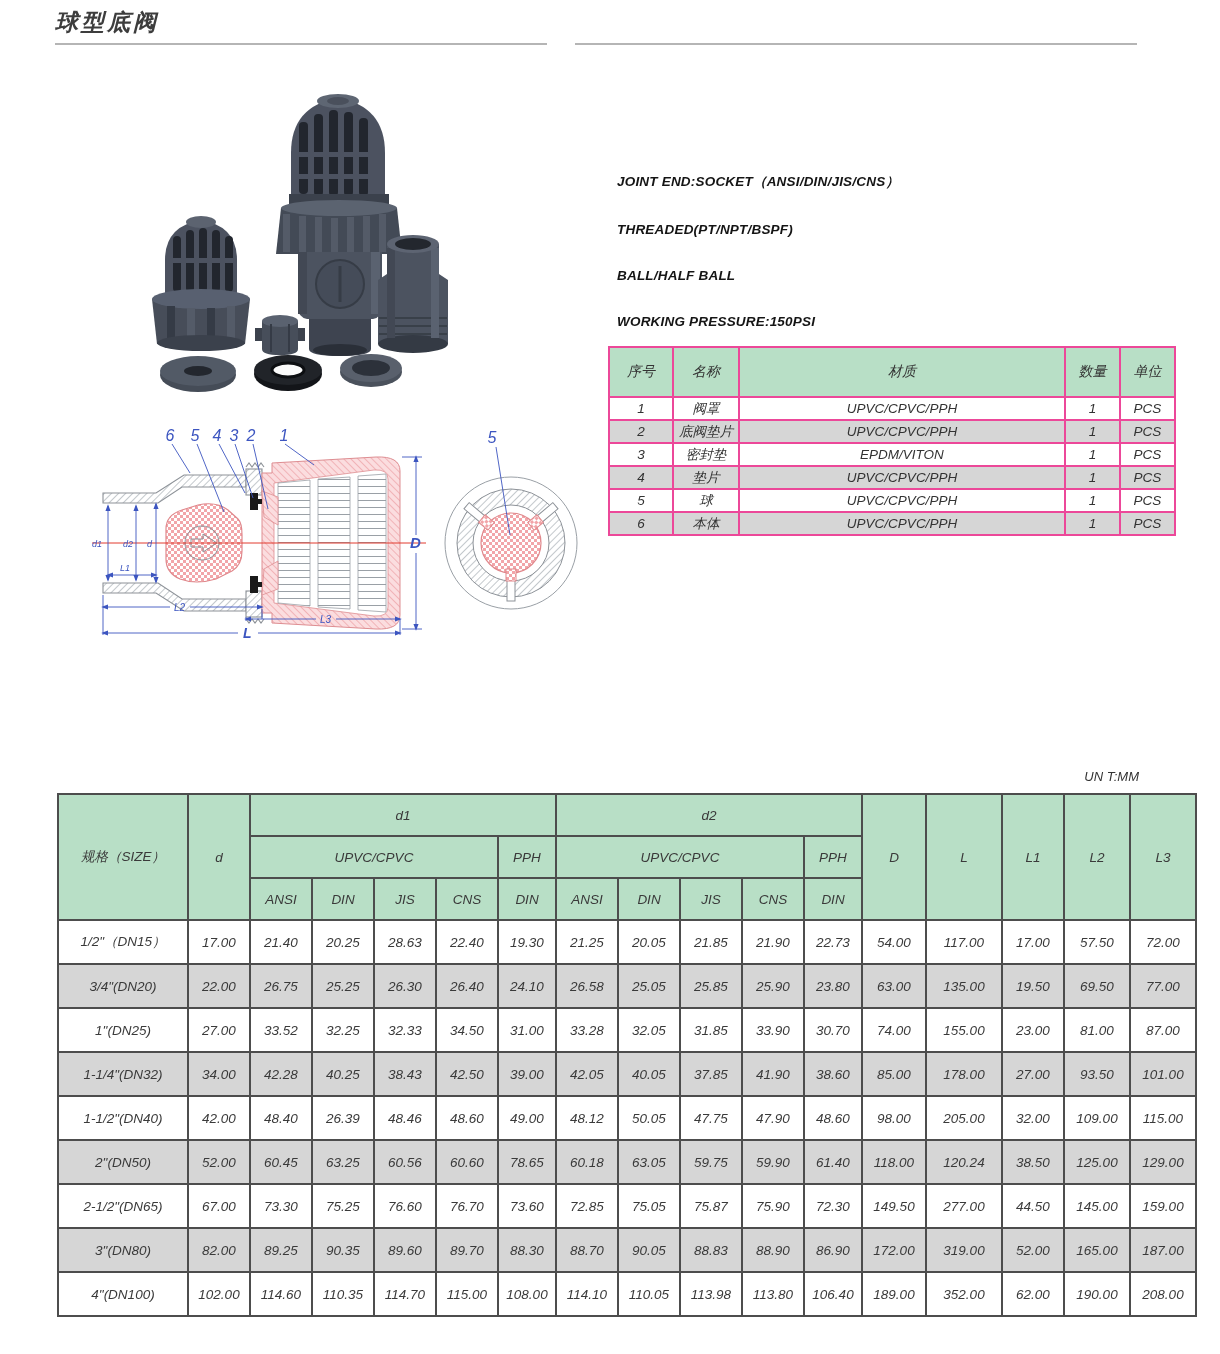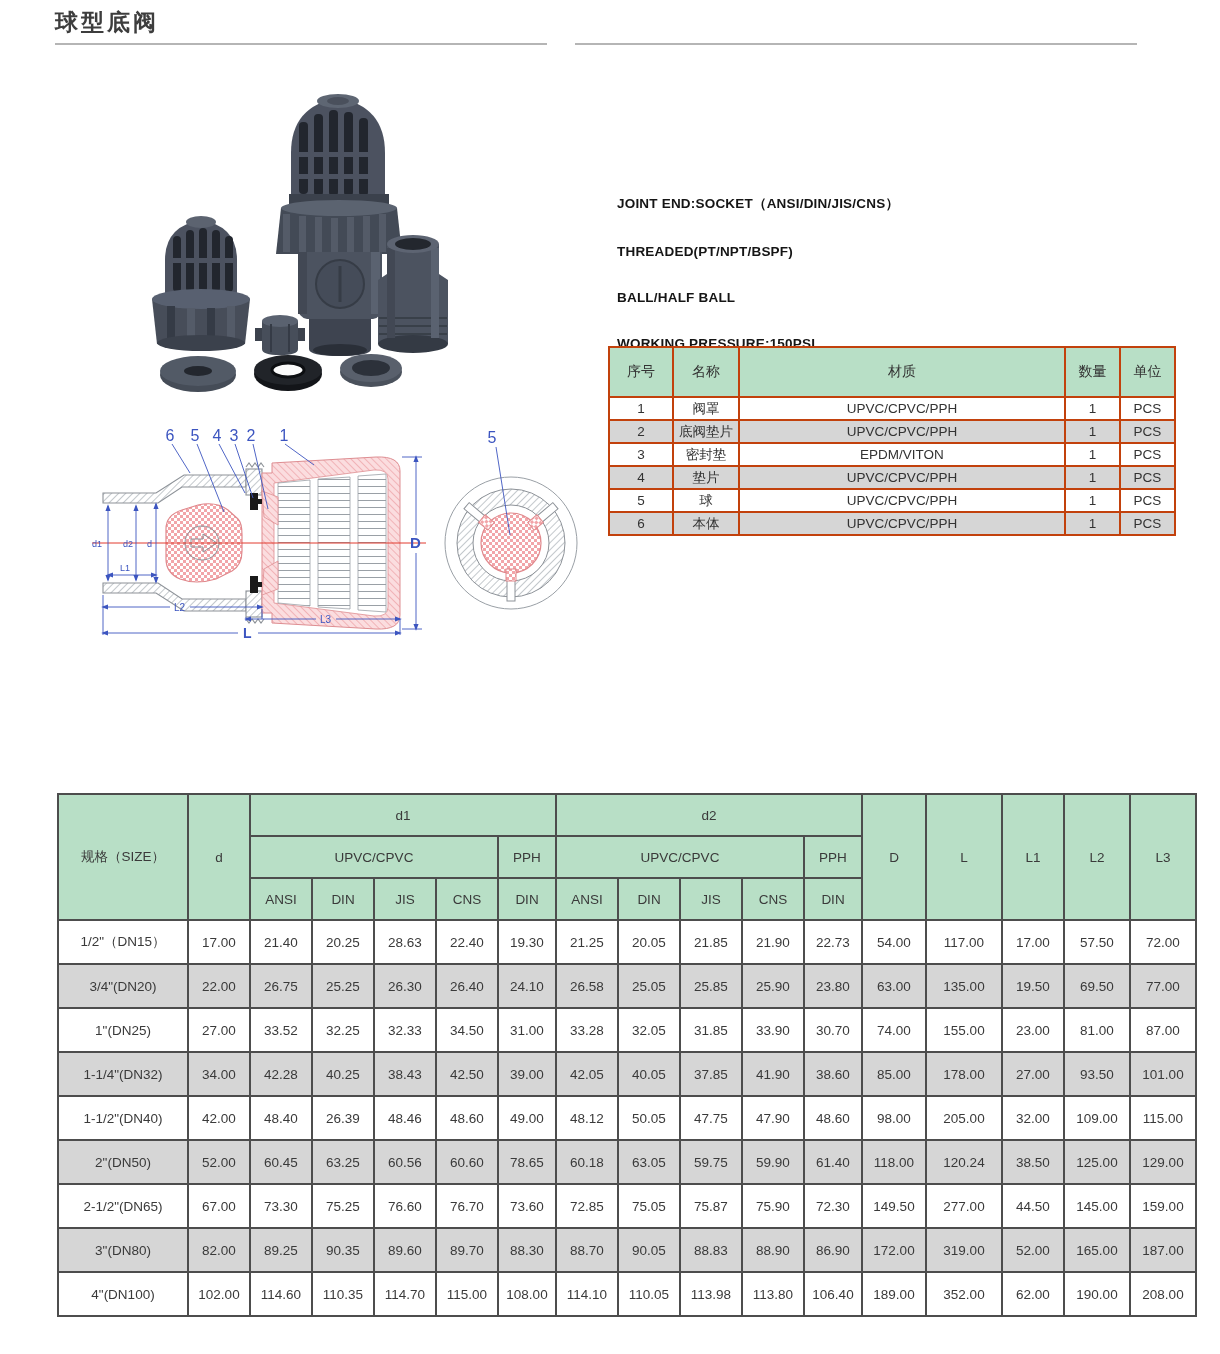--- a/index.html
+++ b/index.html
@@ -1,38 +1,38 @@
 <!DOCTYPE html>
 <html><head>
 <meta charset="utf-8">
 <style>
   html,body{margin:0;padding:0;background:#ffffff;}
   .page{position:relative;width:1220px;height:1354px;background:#fff;overflow:hidden;
-        font-family:"Liberation Sans","DejaVu Sans",sans-serif;color:#333;}
+        font-family:"Liberation Sans","DejaVu Sans",sans-serif;color:#333;font-style:italic;}
 
   
   .title-cn{position:absolute;left:55px;top:7px;font-size:23px;font-weight:700;color:#3d3d3d;letter-spacing:3px;}
   .title-en{position:absolute;left:450px;top:5px;font-size:26px;font-weight:400;color:#00b29b;letter-spacing:.5px;}
   .rule{position:absolute;top:43px;height:2px;background:#b5b5b5;}
   .rule-left{left:55px;width:492px;}
   .rule-right{left:575px;width:562px;}
 
   
   .photo{position:absolute;left:95px;top:78px;}
   .drawing{position:absolute;left:78px;top:413px;}
   .drawing text{font-family:"Liberation Sans","DejaVu Sans",sans-serif;fill:#3c55c0;}
 
   
-  .specs{position:absolute;left:617px;top:173px;margin-top:22px;}
+  .specs{position:absolute;left:617px;top:173px;}
   .spec-line{font-size:13.5px;font-weight:700;color:#151515;margin-bottom:31px;letter-spacing:.2px;}
 
   
   table{border-collapse:collapse;table-layout:fixed;}
   .parts{position:absolute;left:608px;top:346px;width:566px;}
-  .parts th,.parts td{border:2px solid #c2410c;text-align:center;color:#333;font-weight:400;overflow:hidden;white-space:nowrap;}
+  .parts th,.parts td{border:2px solid #ec4899;text-align:center;color:#333;font-weight:400;overflow:hidden;white-space:nowrap;}
   .parts th{background:#b8dfc6;height:46px;font-size:14px;}
   .parts td{height:19px;font-size:13.5px;padding:1px 0;}
   .parts tbody tr:nth-child(even) td{background:#d6d6d6;}
 
   
   .unit-note{position:absolute;left:57px;top:769px;width:1082px;text-align:right;font-size:13px;color:#333;}
   .dims{position:absolute;left:57px;top:793px;width:1106px;}
   .dims th,.dims td{border:2px solid #4d4d4d;text-align:center;font-weight:400;color:#3a3a3a;
                     font-size:13.5px;padding:0;overflow:hidden;white-space:nowrap;}
   .dims thead th{background:#b8dfc6;height:40px;}
@@ -329,20 +329,21 @@
           <rect x="428" y="92" width="10" height="12" fill="url(#pinkcheck)" stroke="#e0888c"></rect>
         </g>
       <g transform="rotate(180 433 130)">
           <rect x="428" y="92" width="10" height="12" fill="url(#pinkcheck)" stroke="#e0888c"></rect>
         </g>
       <line x1="418" y1="34" x2="432" y2="122" stroke="#3c55c0" stroke-width="0.9"></line>
       <text x="414" y="30" font-size="16" text-anchor="middle">5</text>
     </g>
   </svg>
 
+  <div class="unit-note">UN T:MM</div>
 
   <table class="dims">
     <colgroup>
       <col style="width:130px">
         <col style="width:62px">
       <col style="width:62px">
         <col style="width:62px">
         <col style="width:62px">
         <col style="width:62px">
         <col style="width:58px">

